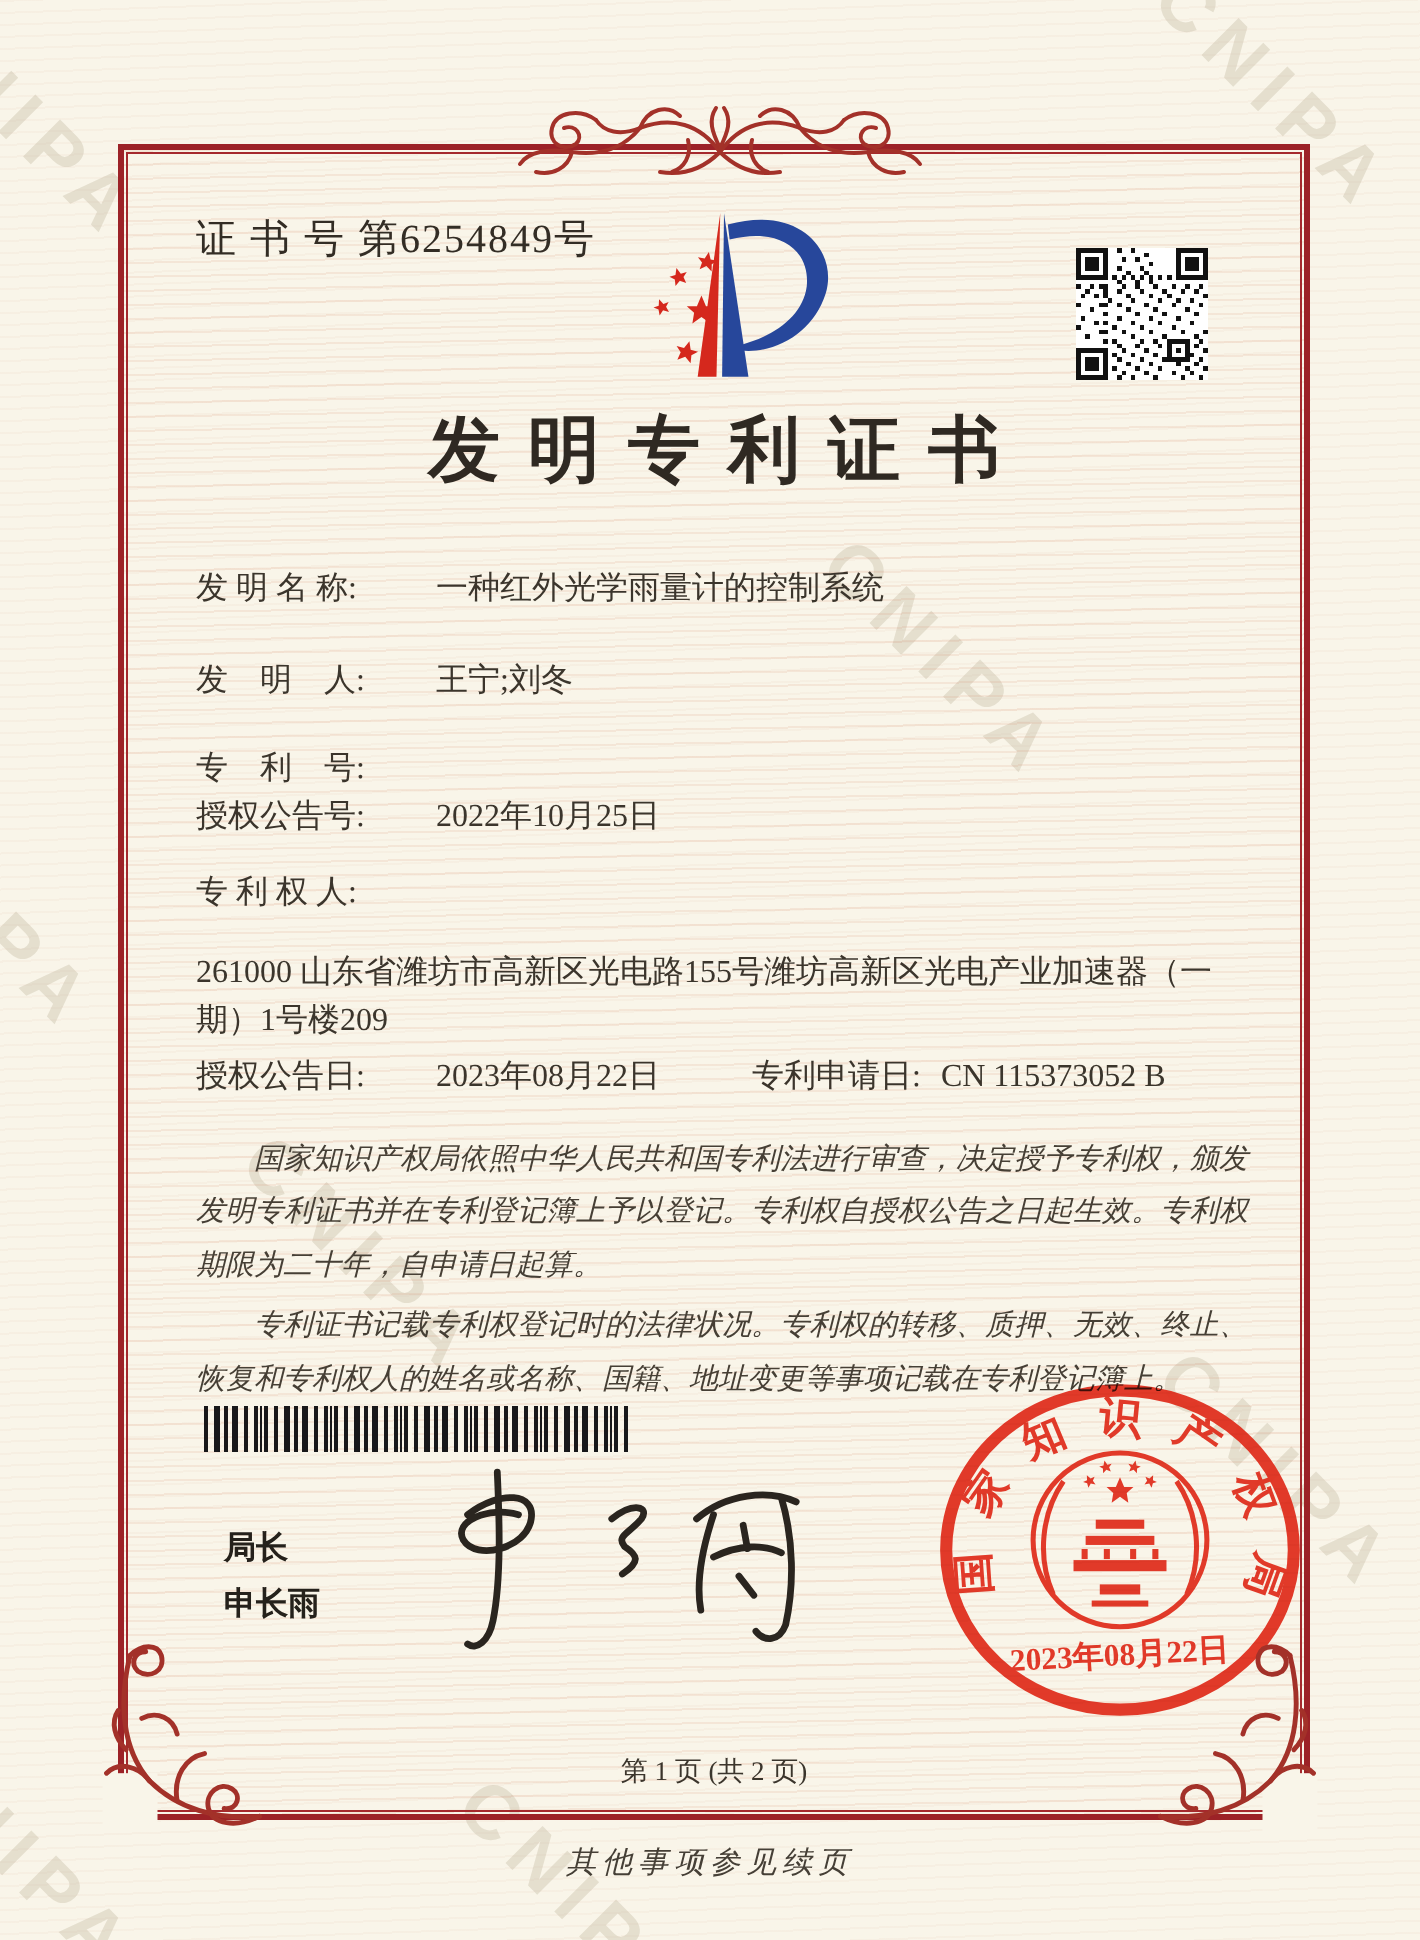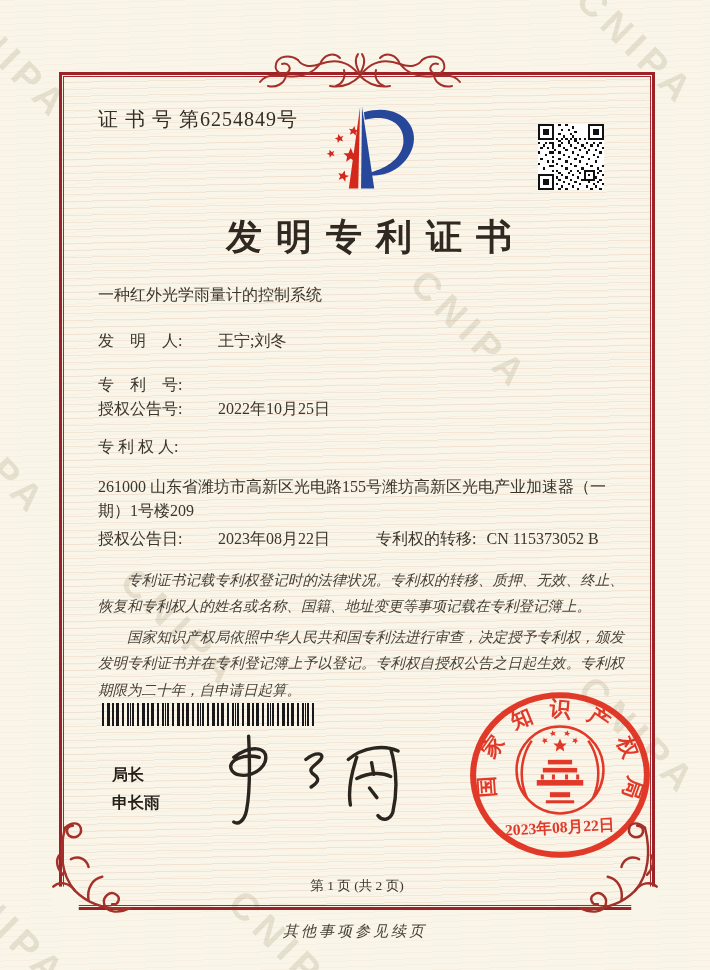--- a/index.html
+++ b/index.html
@@ -21,21 +21,21 @@
   .frame{
     position:absolute;left:59px;top:72px;width:596px;height:838px;z-index:1;
     border:3px solid #9c2227;box-sizing:border-box;
     background:repeating-linear-gradient(179deg, rgba(216,130,100,0.13) 0 1px, rgba(216,130,100,0) 1px 7px);
   }
   .frame::before{content:"";position:absolute;inset:1px;border:1px solid #a5292d;pointer-events:none;}
   .cert-no{position:absolute;left:36px;top:31px;font-size:20px;letter-spacing:1px;color:#332d25;}
   .logo{position:absolute;left:240px;top:26px;width:120px;height:94px;}
   .qr{position:absolute;left:476px;top:49px;width:66px;height:66px;}
   .title{
-    position:absolute;left:0;top:126px;width:100%;margin:12px;text-align:center;
+    position:absolute;left:0;top:126px;width:100%;margin:0;text-align:center;
     font-size:36px;font-weight:bold;letter-spacing:14px;text-indent:14px;color:#2f2922;
   }
   .fields{position:absolute;left:36px;top:208px;width:528px;}
   .frow{display:flex;align-items:flex-start;font-size:16px;line-height:24px;color:#3b352c;}
   .flabel{flex:0 0 120px;white-space:pre;}
   .fvalue{flex:1;}
   .r1{margin-bottom:22px}.r2{margin-bottom:20px}.r3{}
   .r4{margin-bottom:14px}.r5{margin-bottom:16px}.r6{margin-bottom:4px}
   .grant-row .fvalue-date{flex:0 0 158px;}
   .grant-row .flabel2{flex:0 0 auto;padding-right:10px;}
@@ -114,20 +114,21 @@
           <rect x="21" y="21" width="3" height="3" fill="#ffffff"></rect>
           <rect x="22" y="22" width="1" height="1"></rect>
         <path d="M8 6h1v1h-1zM10 6h1v1h-1zM12 6h1v1h-1zM14 6h1v1h-1zM16 6h1v1h-1zM18 6h1v1h-1zM20 6h1v1h-1zM6 8h1v1h-1zM6 10h1v1h-1zM6 12h1v1h-1zM6 14h1v1h-1zM6 16h1v1h-1zM6 18h1v1h-1zM6 20h1v1h-1zM9 0h1v1h-1zM12 0h1v1h-1zM15 1h1v1h-1zM10 2h1v1h-1zM13 2h1v1h-1zM16 3h1v1h-1zM9 4h1v1h-1zM14 4h1v1h-1zM11 5h1v1h-1zM15 5h1v1h-1zM9 7h1v1h-1zM13 7h1v1h-1zM16 7h1v1h-1zM0 8h1v1h-1zM3 8h1v1h-1zM5 8h1v1h-1zM10 8h1v1h-1zM13 8h1v1h-1zM17 8h1v1h-1zM21 8h1v1h-1zM24 8h1v1h-1zM27 8h1v1h-1zM2 9h1v1h-1zM6 9h1v1h-1zM9 9h1v1h-1zM14 9h1v1h-1zM19 9h1v1h-1zM23 9h1v1h-1zM26 9h1v1h-1zM1 10h1v1h-1zM4 10h1v1h-1zM11 10h1v1h-1zM16 10h1v1h-1zM20 10h1v1h-1zM28 10h1v1h-1zM7 11h1v1h-1zM12 11h1v1h-1zM18 11h1v1h-1zM22 11h1v1h-1zM25 11h1v1h-1zM0 12h1v1h-1zM5 12h1v1h-1zM9 12h1v1h-1zM15 12h1v1h-1zM21 12h1v1h-1zM27 12h1v1h-1zM3 13h1v1h-1zM11 13h1v1h-1zM17 13h1v1h-1zM24 13h1v1h-1zM6 14h1v1h-1zM13 14h1v1h-1zM19 14h1v1h-1zM26 14h1v1h-1zM1 15h1v1h-1zM9 15h1v1h-1zM16 15h1v1h-1zM22 15h1v1h-1zM4 16h1v1h-1zM12 16h1v1h-1zM18 16h1v1h-1zM25 16h1v1h-1zM0 17h1v1h-1zM8 17h1v1h-1zM14 17h1v1h-1zM21 17h1v1h-1zM5 18h1v1h-1zM10 18h1v1h-1zM16 18h1v1h-1zM23 18h1v1h-1zM28 18h1v1h-1zM2 19h1v1h-1zM12 19h1v1h-1zM19 19h1v1h-1zM26 19h1v1h-1zM8 20h1v1h-1zM14 20h1v1h-1zM17 20h1v1h-1zM27 20h1v1h-1zM9 21h1v1h-1zM13 21h1v1h-1zM18 21h1v1h-1zM26 21h1v1h-1zM10 22h1v1h-1zM15 22h1v1h-1zM28 22h1v1h-1zM8 23h1v1h-1zM12 23h1v1h-1zM17 23h1v1h-1zM25 23h1v1h-1zM9 24h1v1h-1zM14 24h1v1h-1zM19 24h1v1h-1zM27 24h1v1h-1zM11 25h1v1h-1zM16 25h1v1h-1zM22 25h1v1h-1zM26 25h1v1h-1zM8 26h1v1h-1zM13 26h1v1h-1zM18 26h1v1h-1zM24 26h1v1h-1zM28 26h1v1h-1zM10 27h1v1h-1zM15 27h1v1h-1zM21 27h1v1h-1zM25 27h1v1h-1zM9 28h1v1h-1zM12 28h1v1h-1zM17 28h1v1h-1zM23 28h1v1h-1zM27 28h1v1h-1z"></path>
       </g>
     </svg>
 
     <h1 class="title">发明专利证书</h1>
 
     <div class="fields">
       <div class="frow r1">
+        <span class="flabel">发 明 名 称:</span>
         <span class="fvalue">一种红外光学雨量计的控制系统</span>
       </div>
       <div class="frow r2">
         <span class="flabel">发　明　人:</span>
         <span class="fvalue">王宁;刘冬</span>
       </div>
       <div class="frow r3">
         <span class="flabel">专　利　号:</span>
       </div>
       <div class="frow r4">
@@ -136,28 +137,28 @@
       </div>
       <div class="frow r5">
         <span class="flabel">专 利 权 人:</span>
       </div>
       <div class="frow r6">
         <span class="fvalue">261000 山东省潍坊市高新区光电路155号潍坊高新区光电产业加速器（一期）1号楼209</span>
       </div>
       <div class="frow grant-row">
         <span class="flabel">授权公告日:</span>
         <span class="fvalue fvalue-date">2023年08月22日</span>
-        <span class="flabel flabel2">专利权的转移:</span>
+        <span class="flabel flabel2">专利申请日:</span>
         <span class="fvalue">CN 115373052 B</span>
       </div>
     </div>
 
     <div class="body-text">
+      <p>国家知识产权局依照中华人民共和国专利法进行审查，决定授予专利权，颁发发明专利证书并在专利登记簿上予以登记。专利权自授权公告之日起生效。专利权期限为二十年，自申请日起算。</p>
       <p>专利证书记载专利权登记时的法律状况。专利权的转移、质押、无效、终止、恢复和专利权人的姓名或名称、国籍、地址变更等事项记载在专利登记簿上。</p>
-      <p>国家知识产权局依照中华人民共和国专利法进行审查，决定授予专利权，颁发发明专利证书并在专利登记簿上予以登记。专利权自授权公告之日起生效。专利权期限为二十年，自申请日起算。</p>
     </div>
 
     <div class="barcode"></div>
 
     <div class="signer">
       <div>局长</div>
       <div>申长雨</div>
     </div>
 
     <svg class="signature" viewBox="0 0 200 95" aria-hidden="true">

